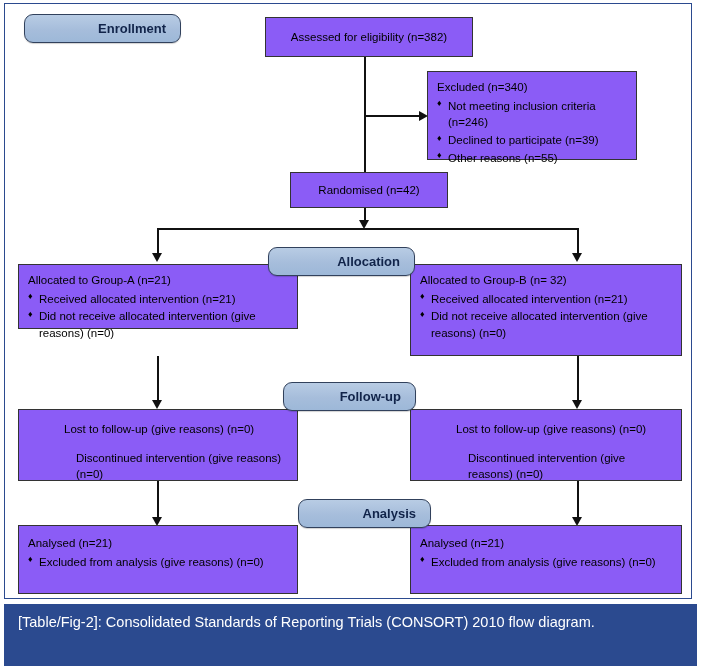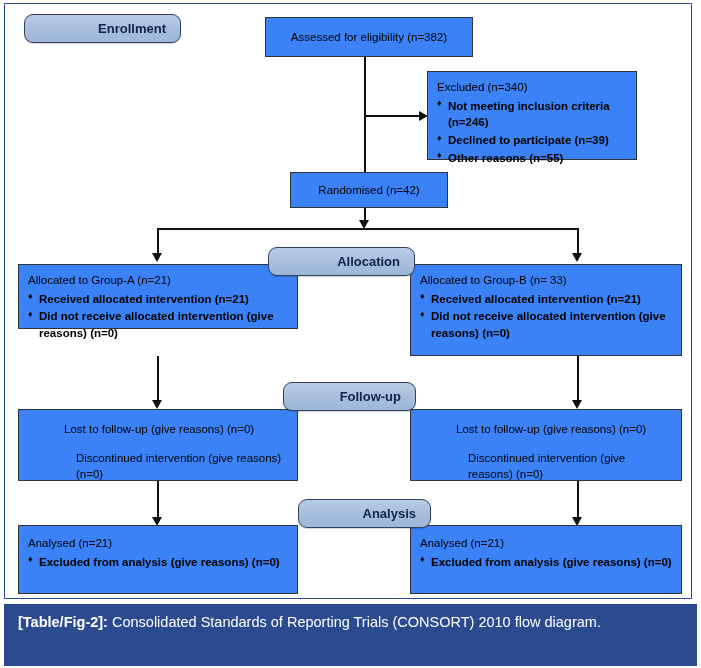--- a/index.html
+++ b/index.html
@@ -34,21 +34,21 @@
     left: 0;
     top: 0;
     width: 701px;
     height: 600px;
   }
   
   .flow-box {
     position: absolute;
     box-sizing: border-box;
     border: 1.5px solid #333333;
-    background: #3b82f6;
+    background: #8b5cf6;
     color: #000000;
     font-size: 11.5px;
     line-height: 1.45;
     padding: 7px 9px 6px 9px;
   }
   .flow-box.centered {
     display: flex;
     align-items: center;
     justify-content: center;
     text-align: center;
@@ -60,21 +60,20 @@
   }
   .bullet-list {
     list-style: none;
     margin: 0;
     padding: 0;
   }
   .bullet-list li {
     position: relative;
     padding-left: 11px;
     margin: 1px 0;
-    font-weight: bold;
   }
   .bullet-list li::before {
     content: "\2666";
     position: absolute;
     left: 0;
     top: -0.5px;
     font-size: 9px;
   }
   .plain-line {
     margin: 0 0 12px 0;
@@ -130,21 +129,21 @@
     width: 693px;
     height: 62px;
     box-sizing: border-box;
     background: #2b4a8f;
     color: #ffffff;
     padding: 9px 14px 0 14px;
     font-size: 14.5px;
     line-height: 1.35;
   }
   #caption-label {
-    font-weight: bold;
+    font-weight: normal;
   }
   #caption-text {
     font-weight: normal;
   }
 </style>
 </head>
 <body>
 
 <div id="figure-root">
 
@@ -195,21 +194,21 @@
 
     <div class="flow-box" style="left:18px; top:264px; width:280px; height:65px;">
       <p class="box-title">Allocated to Group-A (n=21)</p>
       <ul class="bullet-list">
         <li>Received allocated intervention (n=21)</li>
         <li>Did not receive allocated intervention (give reasons) (n=0)</li>
       </ul>
     </div>
 
     <div class="flow-box" style="left:410px; top:264px; width:272px; height:92px;">
-      <p class="box-title">Allocated to Group-B (n= 33)</p>
+      <p class="box-title">Allocated to Group-B (n= 32)</p>
       <ul class="bullet-list">
         <li>Received allocated intervention (n=21)</li>
         <li>Did not receive allocated intervention (give reasons) (n=0)</li>
       </ul>
     </div>
 
     <div class="vline" style="left:157px; top:356px; height:47px;"></div>
     <div class="arrowhead" style="left:152px; top:400px;"></div>
     <div class="vline" style="left:577px; top:356px; height:47px;"></div>
     <div class="arrowhead" style="left:572px; top:400px;"></div>

